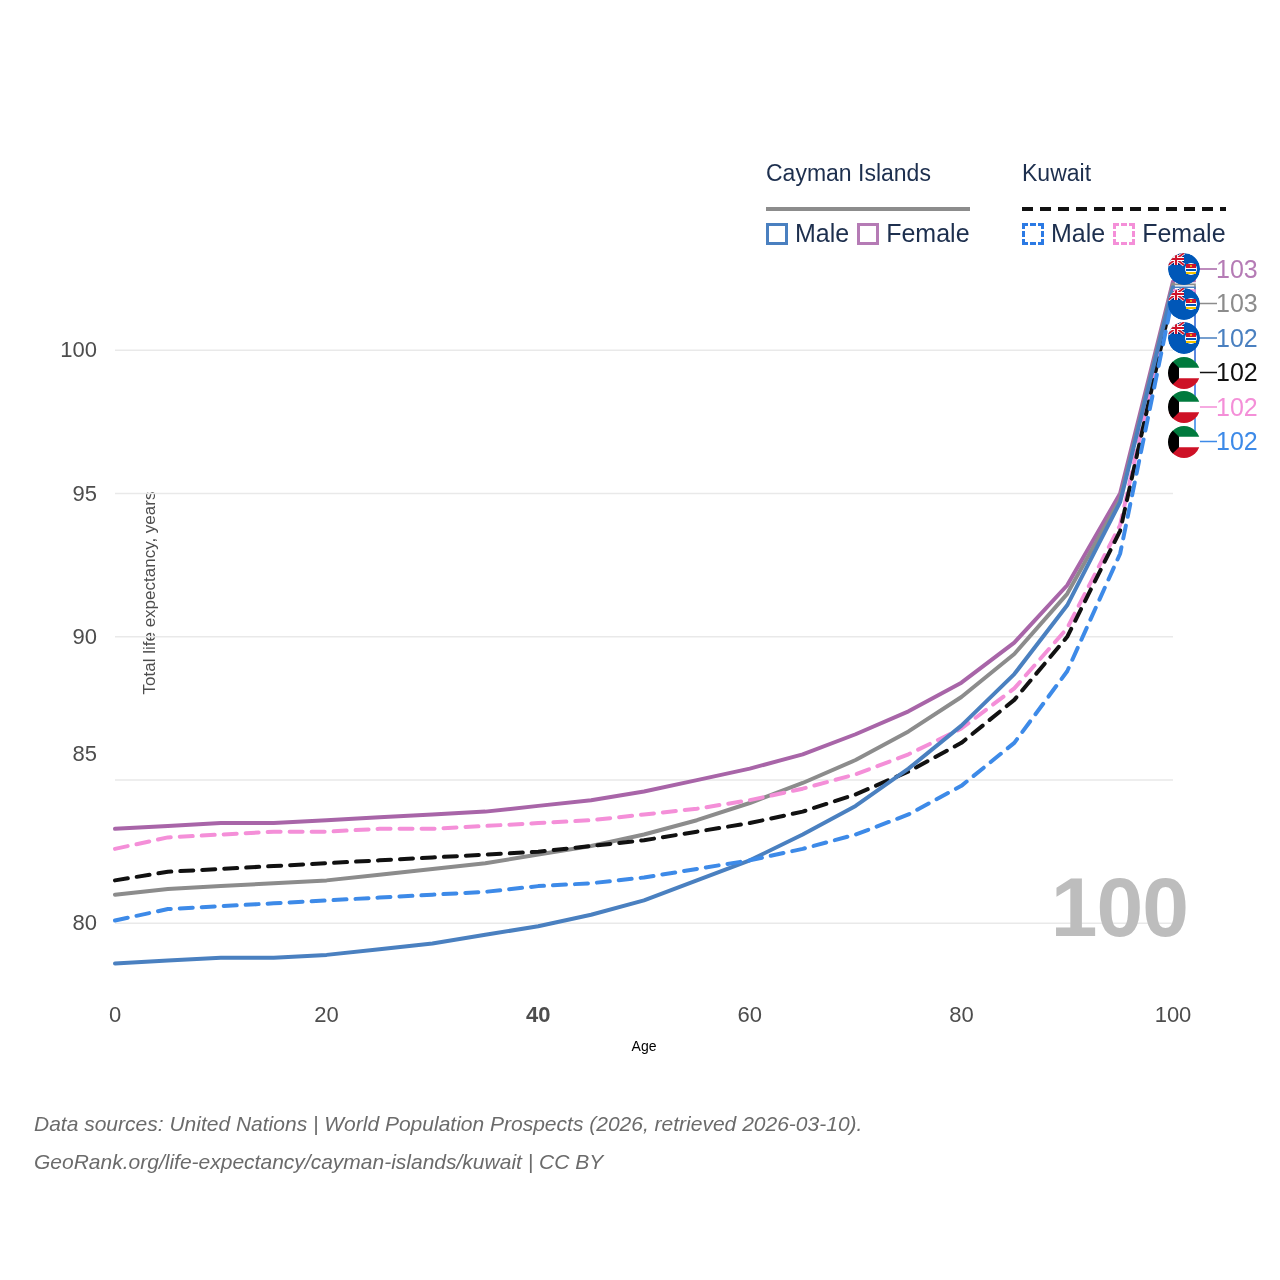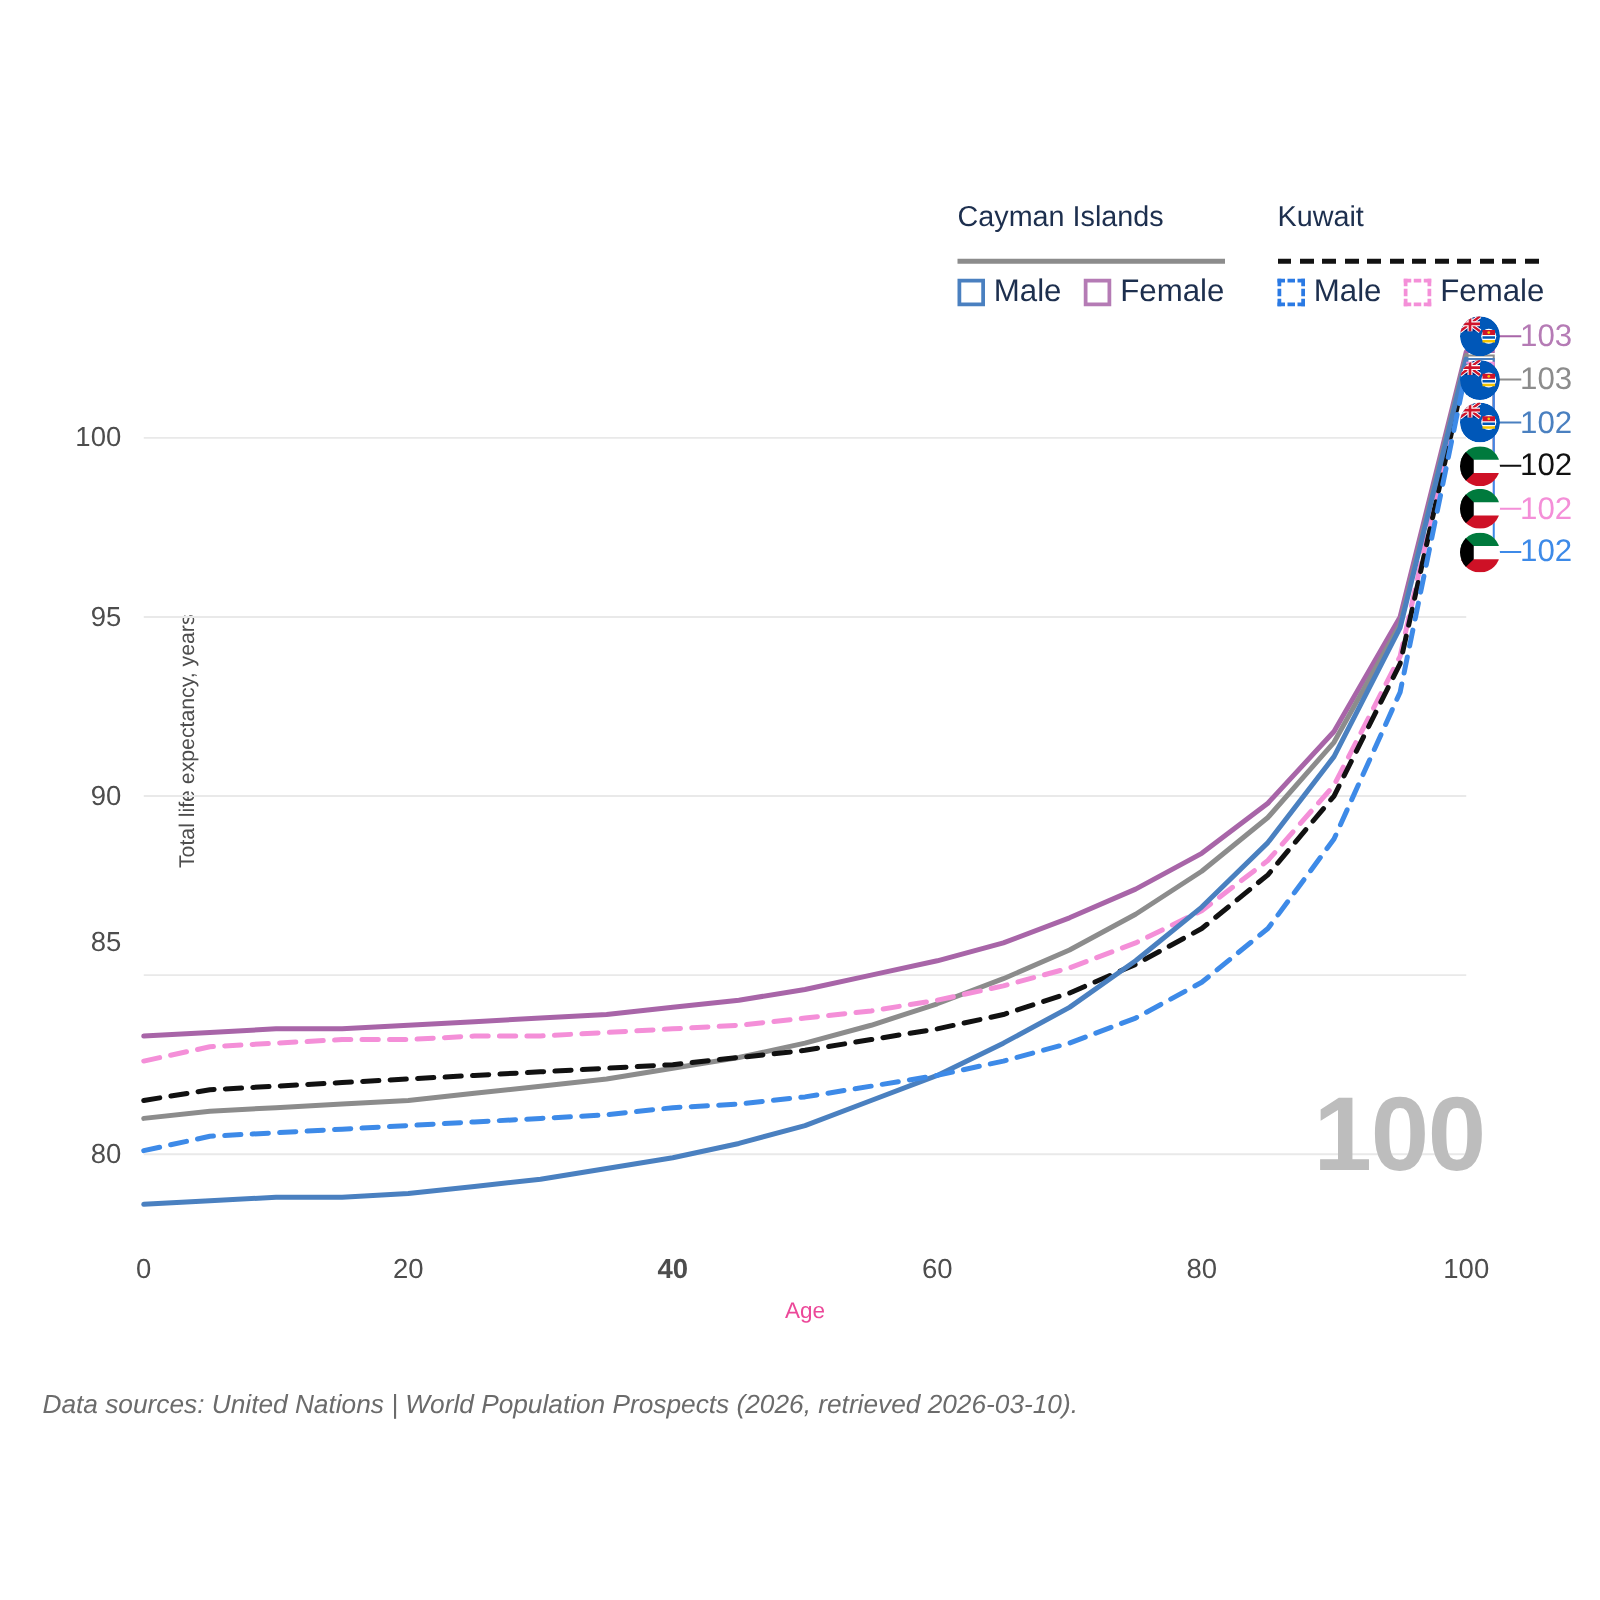--- a/index.html
+++ b/index.html
@@ -25,21 +25,21 @@
   .legend-group.kuwait{left:256px;}
   .legend-country{
     font-size:23px;color:#1d2f4e;white-space:nowrap;
     padding-bottom:20px;line-height:26px;
   }
   .legend-rule{height:4px;margin-top:1px;}
   .legend-rule.solid{background:#8c8c8c;}
   .legend-rule.dashed{
     background:repeating-linear-gradient(to right,#121212 0 11px,transparent 11px 18px);
   }
-  .legend-items{display:flex;gap:18px;margin-top:8px;}
+  .legend-items{display:flex;gap:8px;margin-top:8px;}
   .legend-item{display:flex;align-items:center;gap:7px;}
   .swatch{width:22px;height:22px;box-sizing:border-box;background:#fff;}
   .swatch.s-blue{border:3px solid #4a80c0;}
   .swatch.s-purple{border:3px solid #b57bb5;}
   .swatch.d-blue{border:3px dashed #2b7ae4;}
   .swatch.d-pink{border:3px dashed #f48fd8;}
   .legend-label{font-size:25px;color:#1d2f4e;white-space:nowrap;}
 
   
   .plot-area{position:absolute;left:115px;top:250px;width:1058px;height:745px;}
@@ -53,21 +53,21 @@
     transform:translateY(-50%) rotate(-90deg);
     transform-origin:center;
     font-size:17px;color:#4d4d4d;white-space:nowrap;
   }
   .ytick{position:absolute;right:1062px;transform:translateY(-50%);
     font-size:22px;color:#4d4d4d;white-space:nowrap;padding-right:14px;}
   .xtick{position:absolute;top:752px;transform:translateX(-50%);
     font-size:22px;color:#4d4d4d;}
   .xlabel{
     position:absolute;left:50%;top:788px;transform:translateX(-50%);
-    font-size:18px;color:#ec4899;
+    font-size:14px;color:#000000;
   }
 
   
   .endlabels{position:absolute;left:1168px;top:252px;width:112px;}
   .endlabel{display:flex;align-items:center;height:34.5px;gap:16px;}
   .flag{width:32px;height:32px;border-radius:50%;overflow:hidden;flex:0 0 32px;position:relative;}
   .endvalue{font-size:25px;line-height:25px;white-space:nowrap;}
 
   .footer{position:absolute;left:34px;top:1105px;font-size:21px;color:#6b6b6b;line-height:38px;font-style:italic;}
   .footer div{white-space:nowrap;}
@@ -236,14 +236,15 @@
             <path d="M0 0 h32 v10.7 h-32 z" fill="#007a3d"></path>
             <path d="M0 21.3 h32 v10.7 h-32 z" fill="#ce1126"></path>
             <path d="M0 0 L11 10.7 V21.3 L0 32 Z" fill="#000"></path>
           </svg></span>
         <span class="endvalue" style="color: rgb(61, 138, 232);">102</span>
       </div>
     </div>
 
   <div class="footer">
     <div>Data sources: United Nations | World Population Prospects (2026, retrieved 2026-03-10).</div>
+    <div>GeoRank.org/life-expectancy/cayman-islands/kuwait | CC BY</div>
   </div>
 </div>
 
 </body></html>

